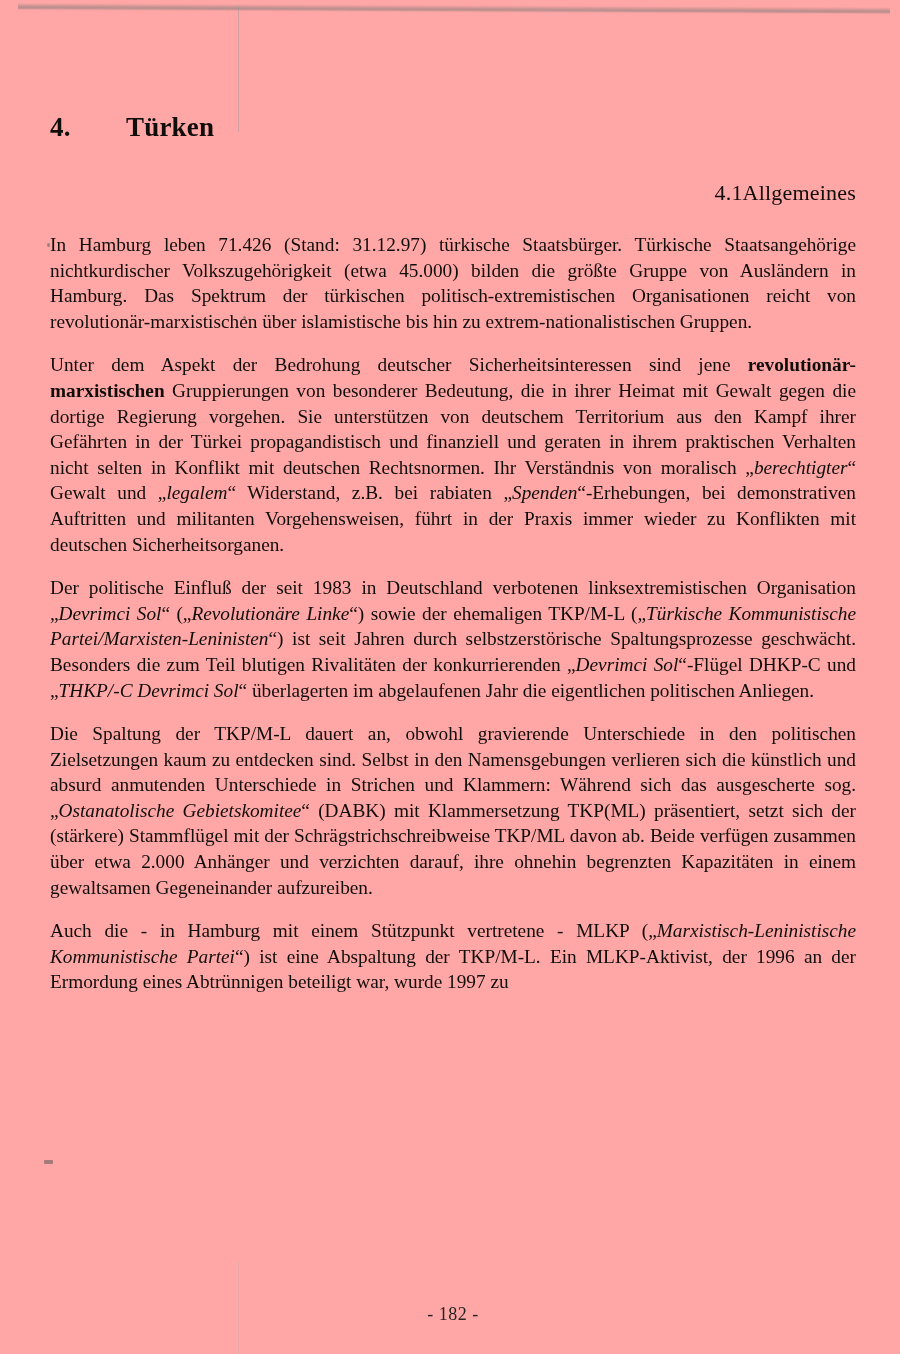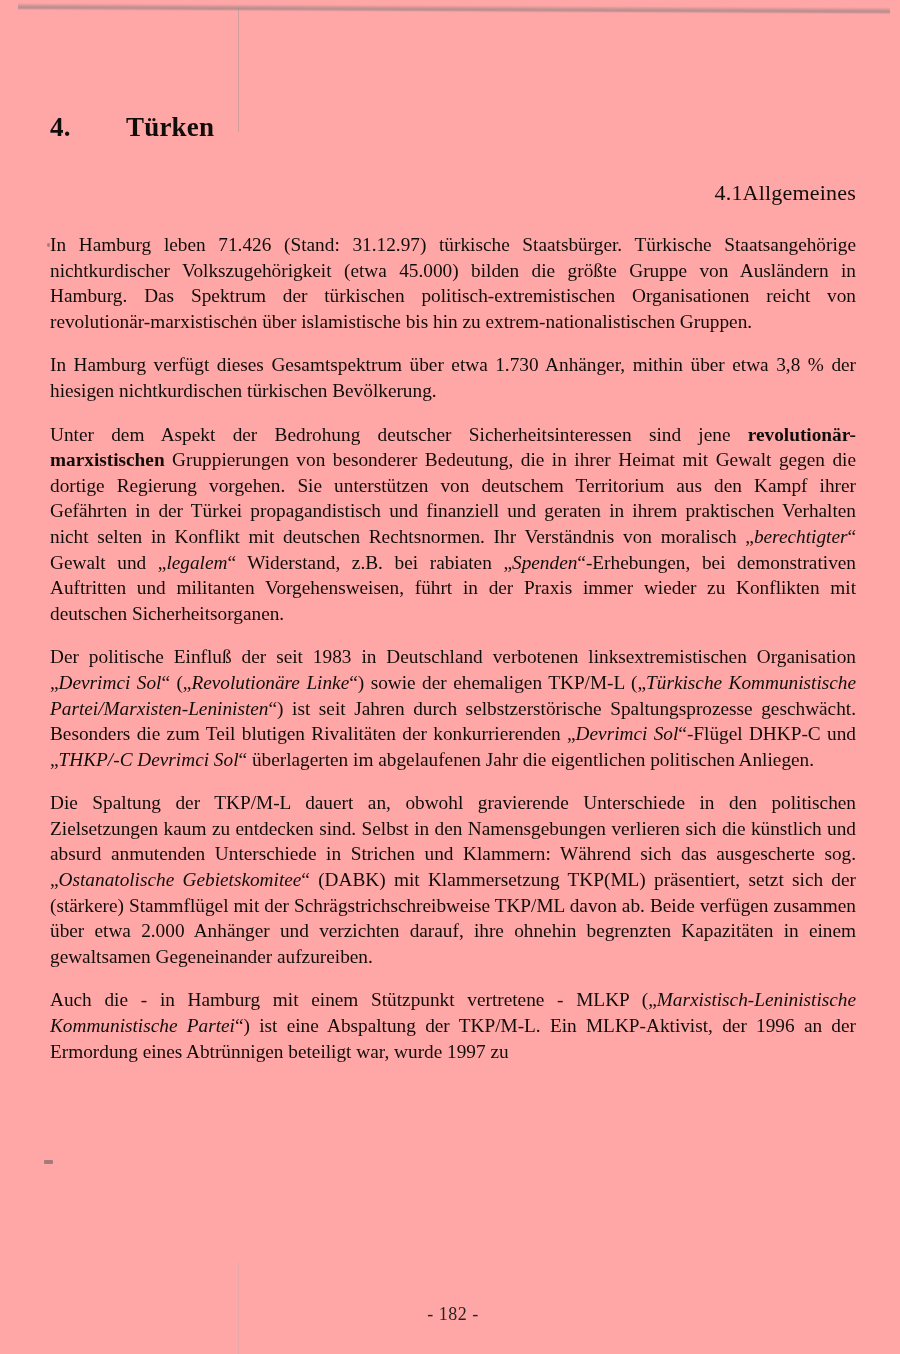--- a/index.html
+++ b/index.html
@@ -151,21 +151,20 @@
     </h1>
 
     <h2 class="section">
       <span class="num">4.1</span><span>Allgemeines</span>
     </h2>
 
     <div class="body-text">
 
       <p class="para"><span>In Hamburg leben 71.426 (Stand: 31.12.97) türkische Staatsbürger. Türkische Staatsangehörige nichtkurdischer Volkszugehörigkeit (etwa 45.000) bilden die größte Gruppe von Ausländern in Hamburg. Das Spektrum der türkischen politisch-extremistischen Organisationen reicht von revolutionär-marxistischen über islamistische bis hin zu extrem-nationalistischen Gruppen.</span></p>
 
-      <p class="para"><span>In Hamburg verfügt dieses Gesamtspektrum über etwa 1.730 Anhänger, mithin über etwa 3,8 % der hiesigen nichtkurdischen türkischen Bevölkerung.</span></p>
 
       <p class="para"><span>Unter dem Aspekt der Bedrohung deutscher Sicherheitsinteressen sind jene </span><b class="bold">revolutionär-marxistischen</b><span> Gruppierungen von besonderer Bedeutung, die in ihrer Heimat mit Gewalt gegen die dortige Regierung vorgehen. Sie unterstützen von deutschem Territorium aus den Kampf ihrer Gefährten in der Türkei propagandistisch und finanziell und geraten in ihrem praktischen Verhalten nicht selten in Konflikt mit deutschen Rechtsnormen. Ihr Verständnis von moralisch „</span><i class="ital">berechtigter</i><span>“ Gewalt und „</span><i class="ital">legalem</i><span>“ Widerstand, z.B. bei rabiaten „</span><i class="ital">Spenden</i><span>“-Erhebungen, bei demonstrativen Auftritten und militanten Vorgehensweisen, führt in der Praxis immer wieder zu Konflikten mit deutschen Sicherheitsorganen.</span></p>
 
       <p class="para"><span>Der politische Einfluß der seit 1983 in Deutschland verbotenen linksextremistischen Organisation „</span><i class="ital">Devrimci Sol</i><span>“ („</span><i class="ital">Revolutionäre Linke</i><span>“) sowie der ehemaligen TKP/M-L („</span><i class="ital">Türkische Kommunistische Partei/Marxisten-Leninisten</i><span>“) ist seit Jahren durch selbstzerstörische Spaltungsprozesse geschwächt. Besonders die zum Teil blutigen Rivalitäten der konkurrierenden „</span><i class="ital">Devrimci Sol</i><span>“-Flügel DHKP-C und „</span><i class="ital">THKP/-C Devrimci Sol</i><span>“ überlagerten im abgelaufenen Jahr die eigentlichen politischen Anliegen.</span></p>
 
       <p class="para"><span>Die Spaltung der TKP/M-L dauert an, obwohl gravierende Unterschiede in den politischen Zielsetzungen kaum zu entdecken sind. Selbst in den Namensgebungen verlieren sich die künstlich und absurd anmutenden Unterschiede in Strichen und Klammern: Während sich das ausgescherte sog. „</span><i class="ital">Ostanatolische Gebietskomitee</i><span>“ (DABK) mit Klammersetzung TKP(ML) präsentiert, setzt sich der (stärkere) Stammflügel mit der Schrägstrichschreibweise TKP/ML davon ab. Beide verfügen zusammen über etwa 2.000 Anhänger und verzichten darauf, ihre ohnehin begrenzten Kapazitäten in einem gewaltsamen Gegeneinander aufzureiben.</span></p>
 
       <p class="para"><span>Auch die - in Hamburg mit einem Stützpunkt vertretene - MLKP („</span><i class="ital">Marxistisch-Leninistische Kommunistische Partei</i><span>“) ist eine Abspaltung der TKP/M-L. Ein MLKP-Aktivist, der 1996 an der Ermordung eines Abtrünnigen beteiligt war, wurde 1997 zu</span></p>
 
     </div>

